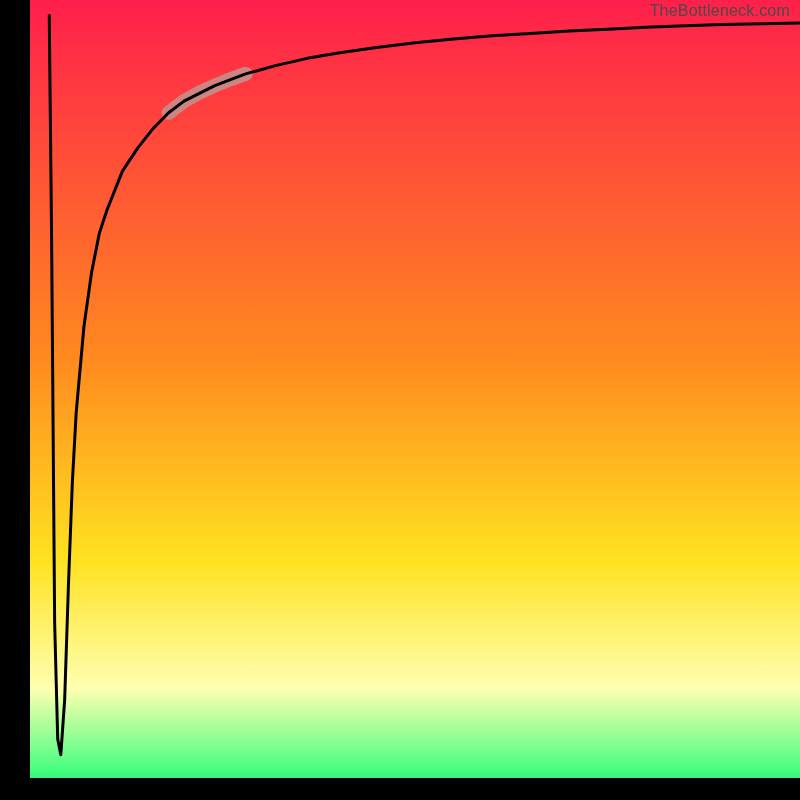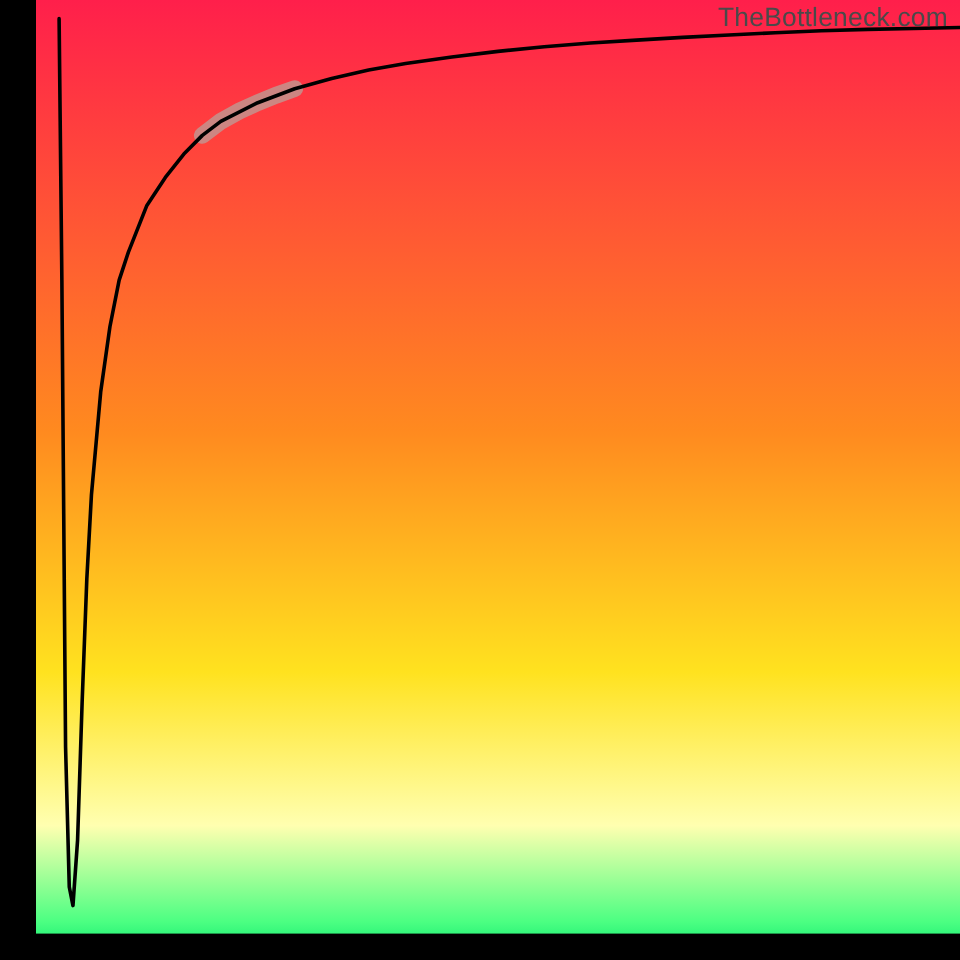--- a/index.html
+++ b/index.html
@@ -13,21 +13,21 @@
   }
   .chart-wrap {
     position: relative;
     width: 800px;
     height: 800px;
   }
   .watermark {
     position: absolute;
     top: 2px;
     right: 10px;
-    font-size: 22px;
+    font-size: 16px;
     color: #4a4a4a;
     font-weight: 400;
     letter-spacing: 0.2px;
     z-index: 3;
     pointer-events: none;
   }
   svg.chart-svg {
     position: absolute;
     left: 0;
     top: 0;

